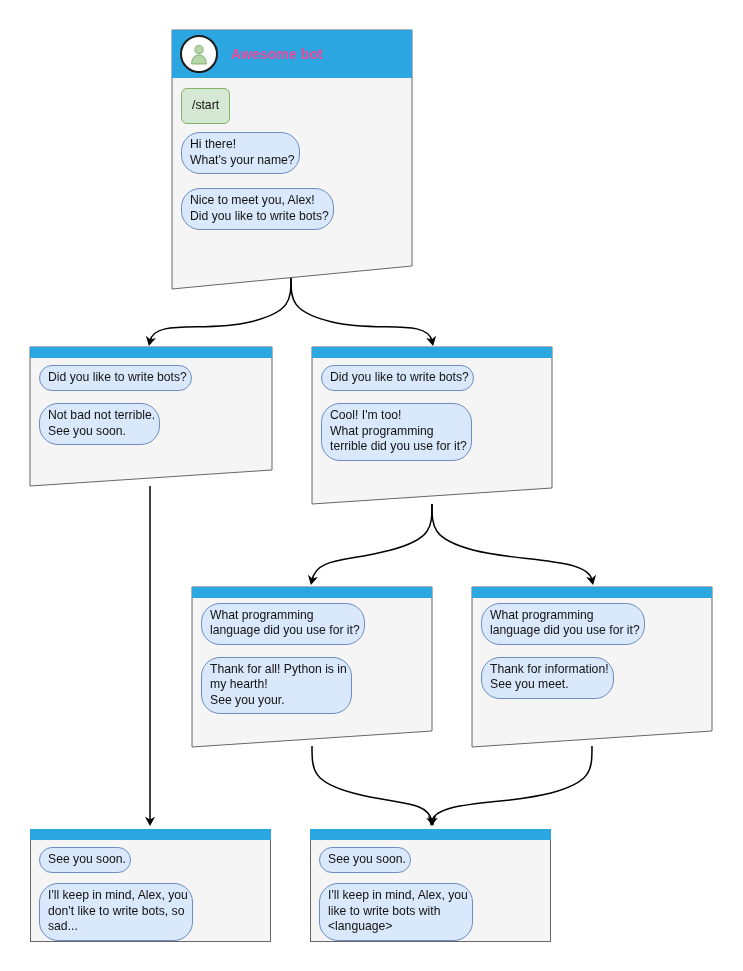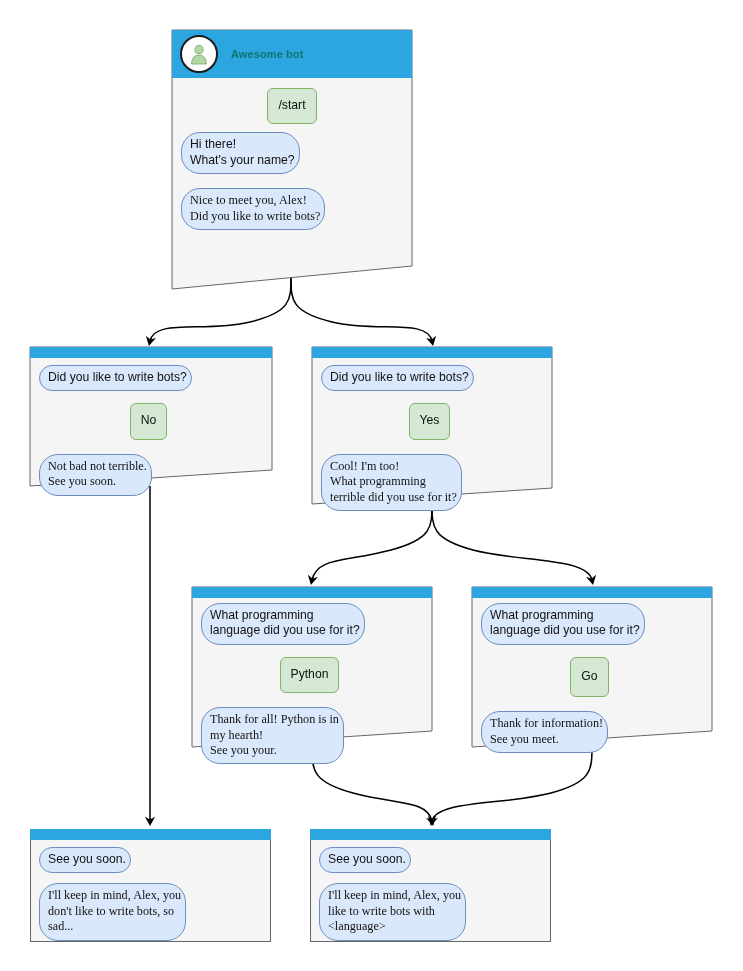--- a/index.html
+++ b/index.html
@@ -68,37 +68,37 @@
     background: #ffffff;
     border: 2px solid #1a1a1a;
     box-sizing: border-box;
     display: flex;
     align-items: center;
     justify-content: center;
     flex: none;
   }
   .avatar svg { display:block; }
   .bot-title {
-    color: #0f766e;
-    font-size: 11px;
+    color: #ec4899;
+    font-size: 14px;
     font-weight: bold;
     margin-left: 13px;
     letter-spacing: .1px;
   }
   .msgs {
     position: relative;
     padding: 8px 9px 6px 9px;
   }
   .row {
     display: flex;
     margin-bottom: 8px;
   }
   .row.left  { justify-content: flex-start; }
-  .row.right { justify-content: center; }
-  .row:last-child { margin-bottom: 4px; font-family: Liberation Serif, serif; }
+  .row.right { justify-content: flex-start; }
+  .row:last-child { margin-bottom: 4px; }
 
   .bubble {
     border-radius: 19px;
     border: 1px solid;
     padding: 4px 4px 5px 8px;
     font-size: 12.2px;
     line-height: 15.4px;
     color: #111111;
     white-space: pre-line;
     box-sizing: border-box;
@@ -179,46 +179,40 @@
         <polygon points="0,0 242,0 242,123 0,139" fill="#f5f5f5" stroke="#666666" stroke-width="1"></polygon>
         <rect x="0" y="0" width="242" height="11" fill="#2ba6e0"></rect>
       </svg>
     </div>
     <div class="node-inner">
       <div class="node-header" style="height:11px;"></div>
       <div class="msgs" style="padding-top:7px;">
         <div class="row left" style="margin-bottom:12px;">
           <div class="bubble bot">Did you like to write bots?</div>
         </div>
-        <div class="row right" style="margin-bottom:14px; padding-right:5px;">
-          <div class="bubble user">No</div>
-        </div>
         <div class="row left">
           <div class="bubble bot">Not bad not terrible.
 See you soon.</div>
         </div>
       </div>
     </div>
   </div>
 
   <div class="node" style="left:312px; top:347px; width:240px; height:157px;">
     <div class="node-frame">
       <svg viewBox="0 0 240 157" preserveAspectRatio="none">
         <polygon points="0,0 240,0 240,141 0,157" fill="#f5f5f5" stroke="#666666" stroke-width="1"></polygon>
         <rect x="0" y="0" width="240" height="11" fill="#2ba6e0"></rect>
       </svg>
     </div>
     <div class="node-inner">
       <div class="node-header" style="height:11px;"></div>
       <div class="msgs" style="padding-top:7px;">
         <div class="row left" style="margin-bottom:12px;">
           <div class="bubble bot">Did you like to write bots?</div>
-        </div>
-        <div class="row right" style="margin-bottom:14px; padding-right:5px;">
-          <div class="bubble user">Yes</div>
         </div>
         <div class="row left">
           <div class="bubble bot">Cool! I'm too!
 What programming
 terrible did you use for it?</div>
         </div>
       </div>
     </div>
   </div>
 
@@ -229,23 +223,20 @@
         <rect x="0" y="0" width="240" height="11" fill="#2ba6e0"></rect>
       </svg>
     </div>
     <div class="node-inner">
       <div class="node-header" style="height:11px;"></div>
       <div class="msgs" style="padding-top:5px;">
         <div class="row left" style="margin-bottom:12px;">
           <div class="bubble bot">What programming
 language did you use for it?</div>
         </div>
-        <div class="row right" style="margin-bottom:14px; padding-right:5px;">
-          <div class="bubble user">Python</div>
-        </div>
         <div class="row left">
           <div class="bubble bot">Thank for all! Python is in
 my hearth!
 See you your.</div>
         </div>
       </div>
     </div>
   </div>
 
   <div class="node" style="left:472px; top:587px; width:240px; height:160px;">
@@ -255,23 +246,20 @@
         <rect x="0" y="0" width="240" height="11" fill="#2ba6e0"></rect>
       </svg>
     </div>
     <div class="node-inner">
       <div class="node-header" style="height:11px;"></div>
       <div class="msgs" style="padding-top:5px;">
         <div class="row left" style="margin-bottom:12px;">
           <div class="bubble bot">What programming
 language did you use for it?</div>
         </div>
-        <div class="row right" style="margin-bottom:14px; padding-right:5px;">
-          <div class="bubble user tall">Go</div>
-        </div>
         <div class="row left">
           <div class="bubble bot">Thank for information!
 See you meet.</div>
         </div>
       </div>
     </div>
   </div>
 
   <div class="node" style="left:30px; top:829px; width:241px; height:113px;">
     <div class="node-frame">

